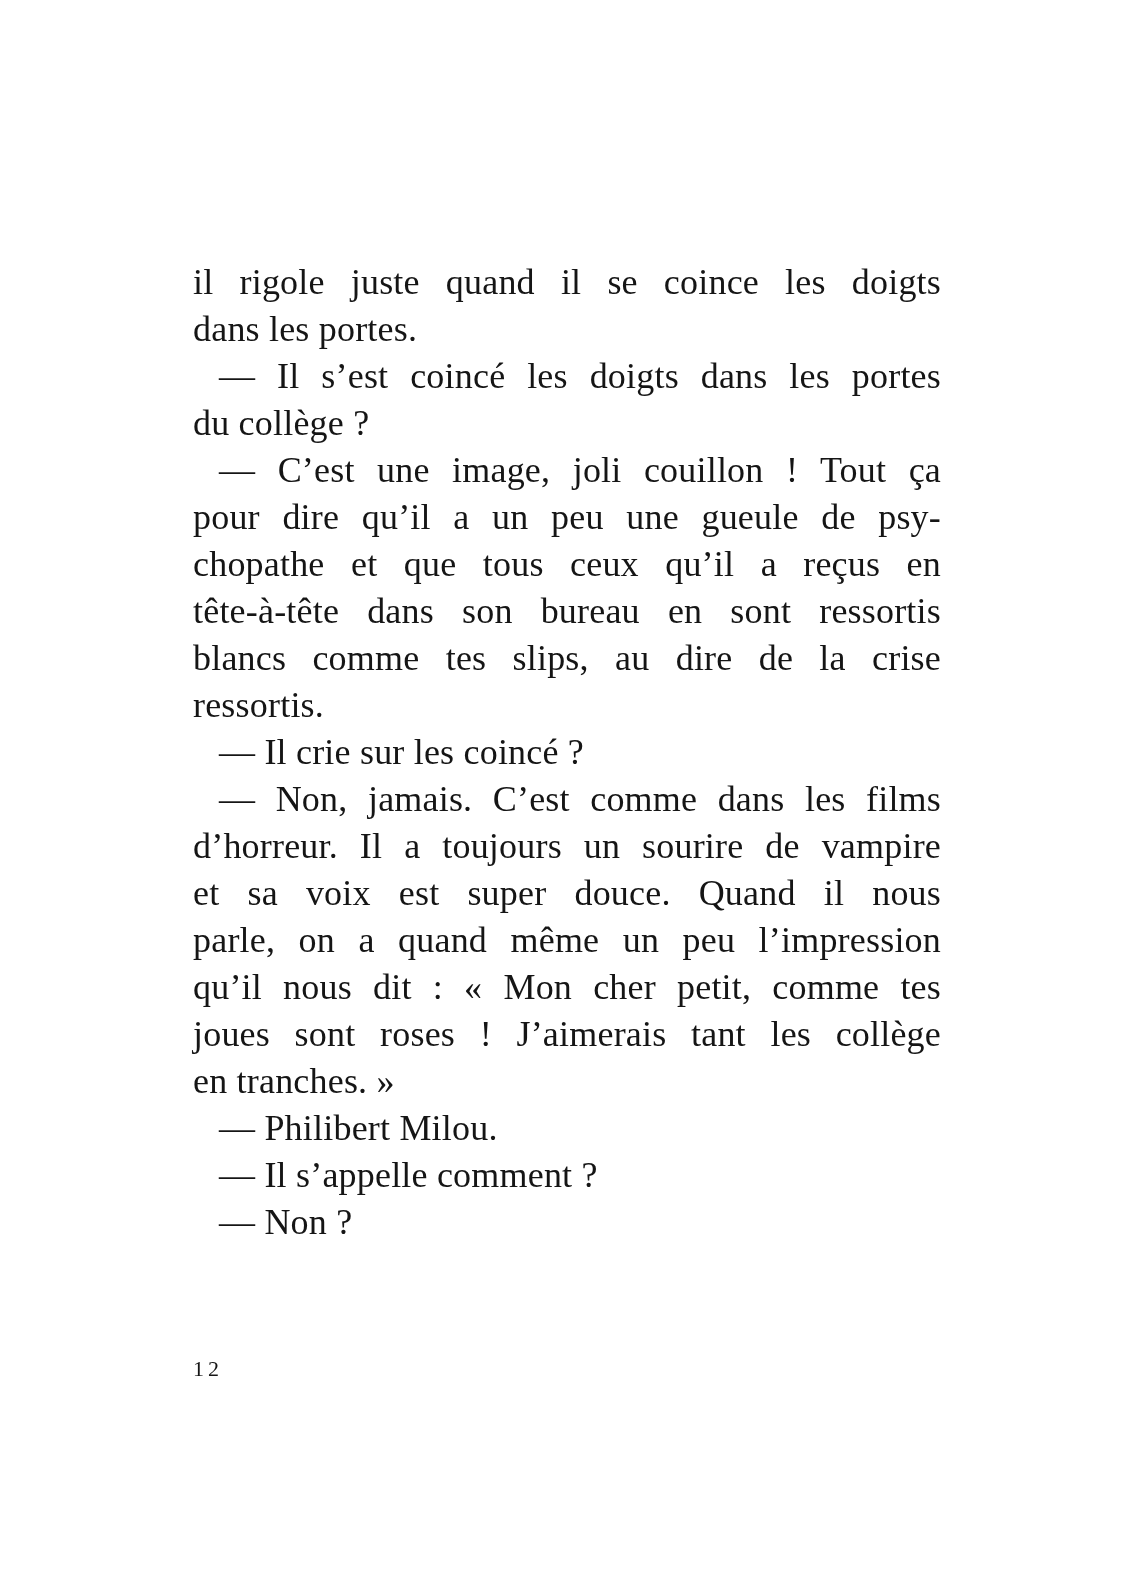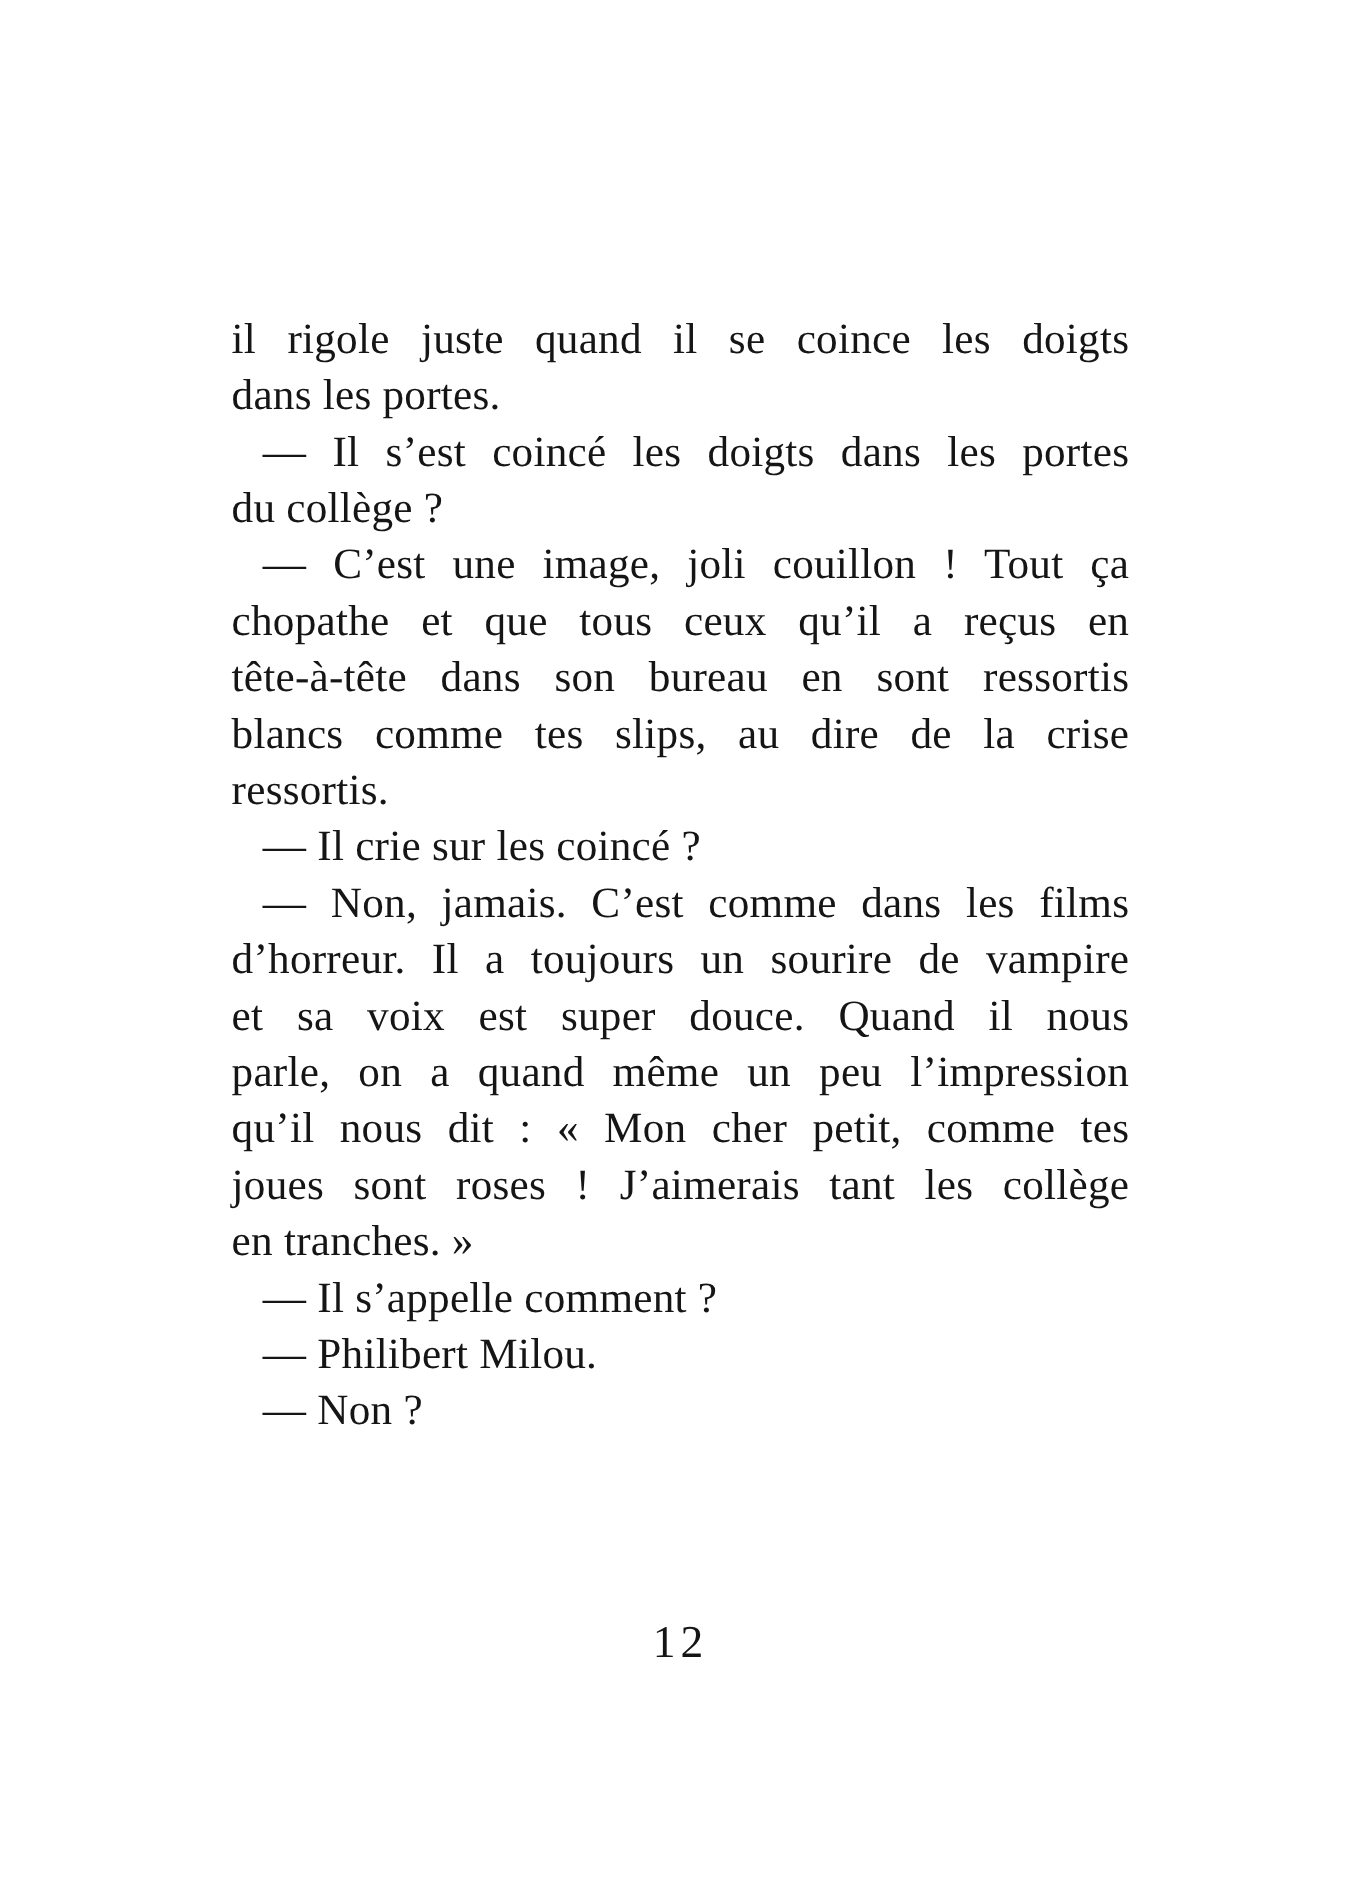--- a/index.html
+++ b/index.html
@@ -35,46 +35,46 @@
   }
   
   .line.indent {
     padding-left: 26px;
   }
   .page-number {
     position: absolute;
     left: 193px;
     top: 1349px;
     width: 748px;
-    text-align: center;
-    font-size: 38px;
+    font-size: 22px;
     letter-spacing: 4px;
     line-height: 40px;
   }
 </style>
 </head>
 <body>
 
 <div class="book-page">
   <div class="text-block">
     <div class="line">il rigole juste quand il se coince les doigts</div>
     <div class="line end">dans les portes.</div>
     <div class="line indent">— Il s’est coincé les doigts dans les portes</div>
     <div class="line end">du collège ?</div>
     <div class="line indent">— C’est une image, joli couillon ! Tout ça</div>
+    <div class="line">pour dire qu’il a un peu une gueule de psy-</div>
     <div class="line">chopathe et que tous ceux qu’il a reçus en</div>
     <div class="line">tête-à-tête dans son bureau en sont ressortis</div>
     <div class="line">blancs comme tes slips, au dire de la crise</div>
     <div class="line end">ressortis.</div>
     <div class="line indent end">— Il crie sur les coincé ?</div>
     <div class="line indent">— Non, jamais. C’est comme dans les films</div>
     <div class="line">d’horreur. Il a toujours un sourire de vampire</div>
     <div class="line">et sa voix est super douce. Quand il nous</div>
     <div class="line">parle, on a quand même un peu l’impression</div>
     <div class="line">qu’il nous dit : « Mon cher petit, comme tes</div>
     <div class="line">joues sont roses ! J’aimerais tant les collège</div>
     <div class="line end">en tranches. »</div>
+    <div class="line indent end">— Philibert Milou.</div>
     <div class="line indent end">— Il s’appelle comment ?</div>
-    <div class="line indent end">— Philibert Milou.</div>
     <div class="line indent end">— Non ?</div>
   </div>
   <div class="page-number">12</div>
 </div>
 
 </body></html>

